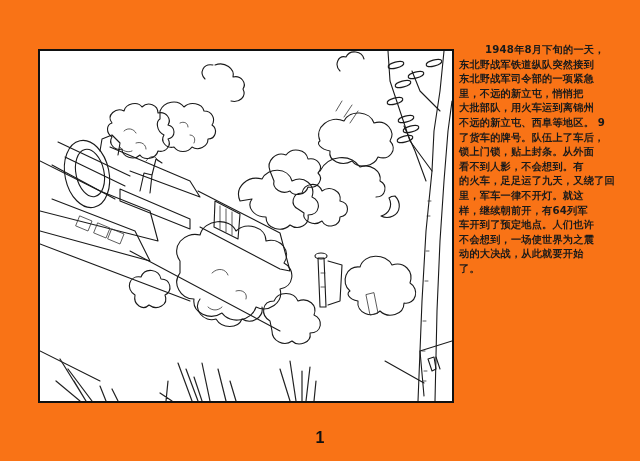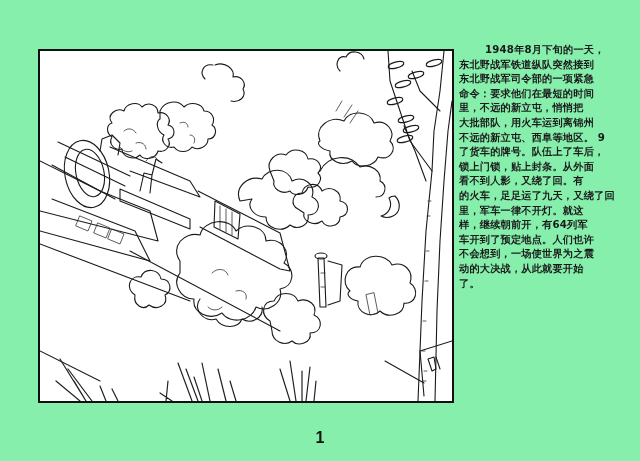--- a/index.html
+++ b/index.html
@@ -1,17 +1,17 @@
 <!DOCTYPE html>
 <html><head>
   <meta charset="utf-8">
   <style>
     html, body { margin: 0; padding: 0; background: #ffffff; }
     body { width: 640px; height: 461px; position: relative; overflow: hidden; font-family: "DejaVu Sans", sans-serif; }
-    .page { position: absolute; left: 0; top: 0; width: 640px; height: 461px; background: #86efac; }
+    .page { position: absolute; left: 0; top: 0; width: 640px; height: 461px; background: #f97316; }
     .frame {
       position: absolute; left: 38px; top: 49px; width: 412px; height: 350px;
       border: 2px solid #111; box-sizing: content-box; background: #fff; overflow: hidden;
     }
     .frame svg { position: absolute; left: 0; top: 0; width: 412px; height: 350px; }
     .caption {
       position: absolute; left: 459px; top: 43px; width: 150px;
       font-family: "DejaVu Sans", sans-serif; font-size: 10.2px; line-height: 14.6px;
       font-weight: bold; color: #1a1a1a; letter-spacing: 0.2px;
       text-align: justify;
@@ -125,27 +125,26 @@
         <path class="grass" d="M120,342 L132,350 M128,330 L126,350 M138,312 L152,350 M146,318 L158,350 M154,326 L162,350 M162,312 L170,350 M178,318 L186,350 M190,330 L196,350"></path>
         <path class="grass" d="M240,318 L250,350 M250,310 L256,350 M262,320 L262,350 M270,316 L266,350 M276,330 L274,350"></path>
       </g>
     </svg>
   </div>
 
   <div class="caption">
     <span class="line indent">1948年8月下旬的一天，</span>
     <span class="line">东北野战军铁道纵队突然接到</span>
     <span class="line">东北野战军司令部的一项紧急</span>
-    <span class="line">命令：要求他们在最短的时间</span>
     <span class="line">里，不远的新立屯，悄悄把</span>
     <span class="line">大批部队，用火车运到离锦州</span>
     <span class="line">不远的新立屯、西阜等地区。 9</span>
     <span class="line">了货车的牌号。队伍上了车后，</span>
     <span class="line">锁上门锁，贴上封条。从外面</span>
-    <span class="line">看不到人影，又绕了回。有</span>
+    <span class="line">看不到人影，不会想到。有</span>
     <span class="line">的火车，足足运了九天，又绕了回</span>
     <span class="line">里，军车一律不开灯。就这</span>
     <span class="line">样，继续朝前开，有64列军</span>
     <span class="line">车开到了预定地点。人们也许</span>
     <span class="line">不会想到，一场使世界为之震</span>
     <span class="line">动的大决战，从此就要开始</span>
     <span class="line">了。</span>
   </div>
 
   <div class="page-number">1</div>

